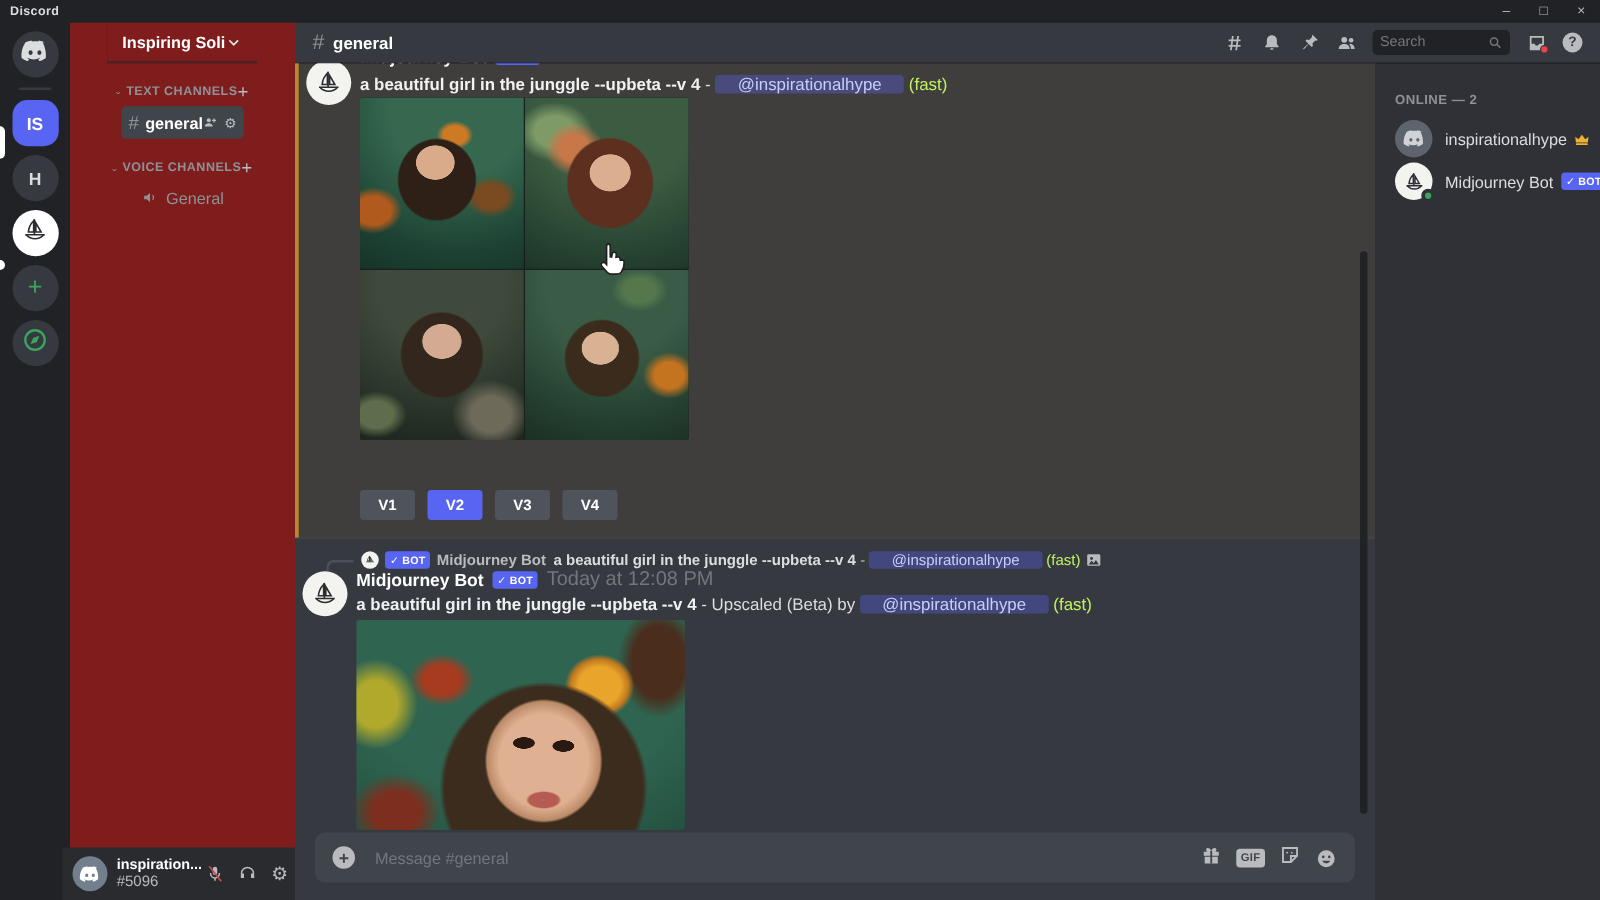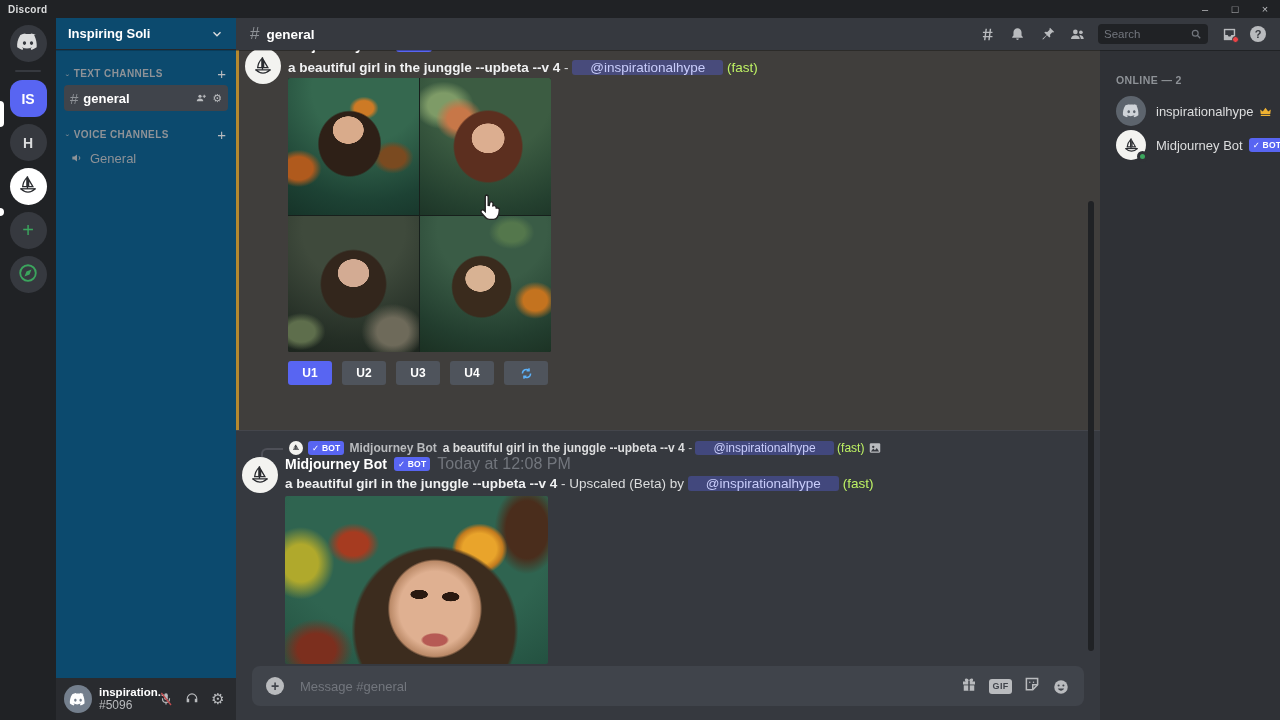--- a/index.html
+++ b/index.html
@@ -22,21 +22,21 @@
   .rail-item.h { font-size:14px; font-weight:bold; color:#dcddde; }
   .rail-item.mj { background:#fff; color:#2b2d31; }
   .rail-item.mj svg { width:26px; height:26px; }
   .rail-item.add { color:#3ba55d; font-size:20px; font-weight:400; }
   .rail-item.explore svg { width:22px; height:22px; }
   .rail-pill { position:absolute; left:0; width:4px; background:#fff; border-radius:0 4px 4px 0; }
   .pill-selected { top:83px; height:26px; }
   .pill-unread { top:190px; height:8px; }
 
   
-  .channels { width:180px; background:#0c4a6e; position:relative; display:flex; flex-direction:column; }
+  .channels { width:180px; background:#7f1d1d; position:relative; display:flex; flex-direction:column;align-items:center; }
   .server-header { height:32px; border-bottom:1px solid #26282c; box-shadow:0 1px 0 rgba(0,0,0,.18);
     display:flex; align-items:center; padding:0 12px; color:#fff; font-size:13px; font-weight:bold; }
   .server-header svg { width:14px; height:14px; margin-left:auto; color:#dcddde; }
   .side-section { display:flex; align-items:center; padding:0 10px 0 8px; margin-top:16px; color:#8e9297; }
   .side-section .sec-arrow { font-size:8px; margin-right:3px; transform:scaleY(.8); }
   .sec-label { font-size:10px; font-weight:bold; letter-spacing:.4px; }
   .sec-plus { margin-left:auto; font-size:15px; color:#b9bbbe; line-height:1; }
   .channel-row { margin:4px 8px 0; height:26px; border-radius:4px; display:flex; align-items:center; padding:0 6px; color:#8e9297; }
   .channel-row.selected { background:#40444b; color:#fff; }
   .channel-row .ch-hash { font-size:15px; color:#8e9297; margin-right:5px; font-weight:400; }
@@ -376,33 +376,25 @@
           </div>
           <div class="m1-grid">
             <div class="tile t1"></div>
             <div class="tile t2"></div>
             <div class="tile t3"></div>
             <div class="tile t4"></div>
           </div>
           <svg class="cursor" viewBox="0 0 24 28">
               <path d="M9 2.5c.9 0 1.5.7 1.5 1.6v7l.9.1.4-2c.2-.9.9-1.3 1.7-1.1.7.2 1.1.9 1 1.7l-.2 1.6 1.1-.2c.8-.1 1.5.4 1.6 1.2l.1.9 1.1-.1c.9 0 1.5.6 1.5 1.4 0 3-.8 5-1.8 6.4-.7 1-1.8 1.5-3 1.5h-3.5c-1.1 0-2.2-.5-2.9-1.3L5 17.3c-.6-.6-.6-1.6.1-2.2.6-.5 1.6-.5 2.1.1l.9.9V4.1c0-.9.6-1.6 1.4-1.6z" fill="#fff" stroke="#222" stroke-width="1.1"></path>
             </svg>
-          <div class="action-row row-u">
-            <div class="mj-btn active">U1</div>
-            <div class="mj-btn">U2</div>
-            <div class="mj-btn">U3</div>
-            <div class="mj-btn">U4</div>
-            <div class="mj-btn refresh">
-              <svg viewBox="0 0 24 24" fill="none" stroke="#5db1f8" stroke-width="2.3">
-                  <path d="M18.5 12a6.5 6.5 0 0 1-11 4.7"></path>
-                  <path d="M5.5 12a6.5 6.5 0 0 1 11-4.7"></path>
-                  <path d="M16 3.5v4h-4"></path>
-                  <path d="M8 20.5v-4h4"></path>
-                </svg>
-            </div>
+          <div class="action-row row-v">
+            <div class="mj-btn">V1</div>
+            <div class="mj-btn active">V2</div>
+            <div class="mj-btn">V3</div>
+            <div class="mj-btn">V4</div>
           </div>
         </div>
 
         <div class="chat-divider"></div>
 
         <div class="msg2">
           <div class="reply-row">
             <div class="spine"></div>
             <div class="reply-avatar">
               <svg viewBox="0 0 24 24" fill="none" stroke="currentColor" stroke-width="1.6">

